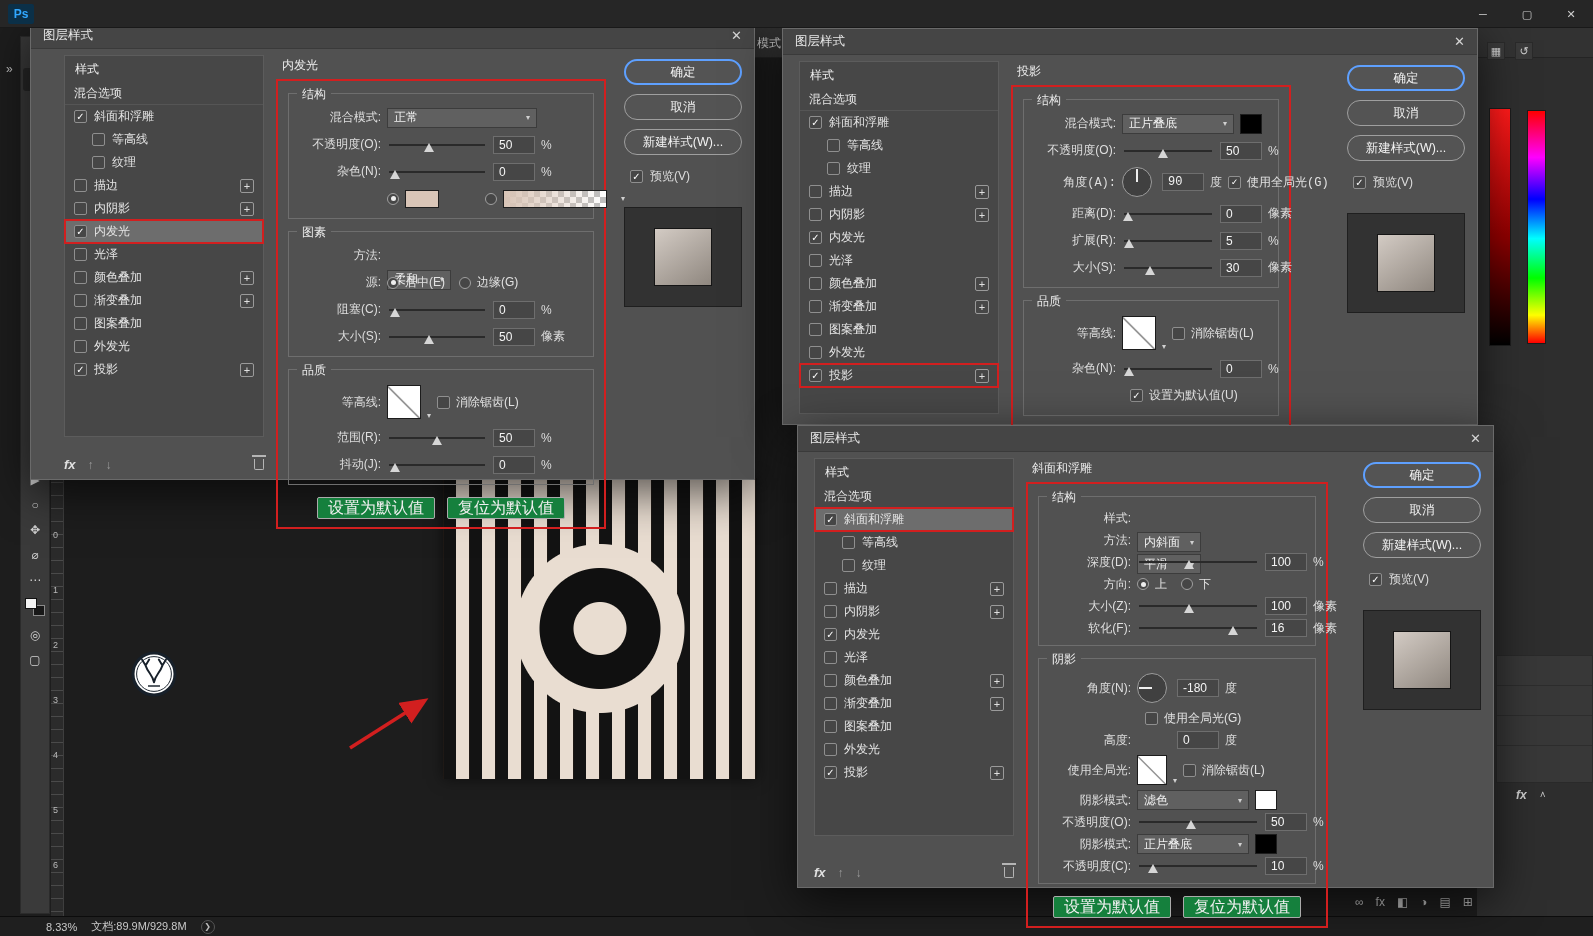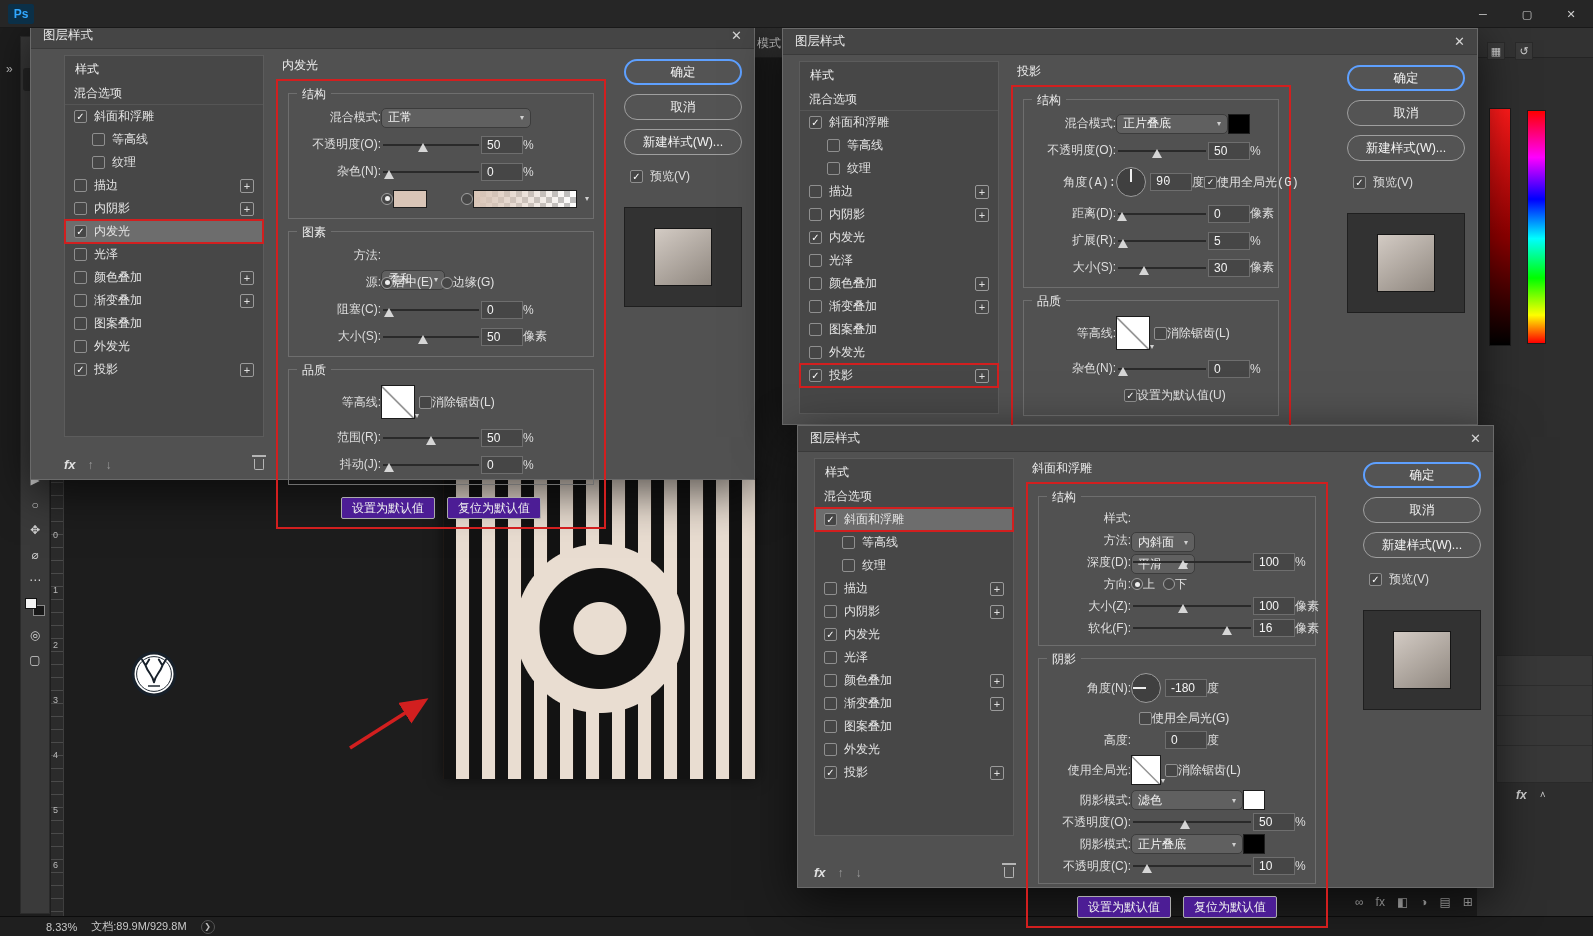--- a/index.html
+++ b/index.html
@@ -116,31 +116,31 @@
   #dlg1 .main-panel { width:330px; }
   #dlg2 .main-panel { width:280px; }
   #dlg3 .main-panel { width:302px; }
   .panel-title { font-size:12px; color:#ececec; margin:2px 0 5px 6px; }
   .red-wrap { border:2px solid #d21f1f; padding:0 10px 6px; display:flex; flex-direction:column; }
 
   .group { position:relative; border:1px solid #6e6e6e; margin-top:12px; padding:10px 6px 6px 4px; }
   .group-label { position:absolute; top:-8px; left:8px; background:#515151; padding:0 5px;
                  font-size:12px; color:#eaeaea; }
 
-  .row { display:flex; align-items:center; height:27px; font-size:12px;
+  .row { display:flex; align-items:center; height:27px; gap:6px; font-size:12px;
          color:#e2e2e2; white-space:nowrap; }
   #dlg3 .row { height:22px;align-items:center; }
   .row.tall { height:44px; }
   #dlg2 .row.dial-row { height:36px;font-family:Liberation Mono, monospace; }
   #dlg3 .row.tall { height:38px; }
   .row-label { width:88px; text-align:right; flex:none; color:#dedede; }
   .sp96 { width:96px; flex:none; }
   .sp34 { width:34px; flex:none; }
 
-  .dd { height:20px; min-width:112px; background:#606060; border:1px solid #3c3c3c; border-radius:5px;
+  .dd { height:20px; min-width:112px; background:#606060; border:1px solid #3c3c3c; border-radius:0;
         display:flex; align-items:center; justify-content:space-between; padding:0 6px; color:#f0f0f0; }
   #dlg1 .dd:not(.narrow) { min-width:150px; }
   .dd.narrow { min-width:64px;margin-top:48px; }
   .dd-arrow { font-size:8px; color:#d0d0d0; margin-left:8px; }
   .dd-arrow.stand { margin-left:0; align-self:flex-end; margin-bottom:4px; }
 
   .swatch { width:34px; height:18px; border:1px solid #1e1e1e; flex:none; }
   .swatch.sq { width:22px; height:20px; }
   .gradient-swatch { width:104px; height:18px; border:1px solid #1e1e1e; flex:none;
         background-image:linear-gradient(to right,#d9c5b7,rgba(217,197,183,0)),
@@ -169,22 +169,22 @@
   .contour-thumb { width:34px; height:34px; border:1px solid #1c1c1c; flex:none; background:#fff;
               background-image:linear-gradient(45deg,#fff 46%,#777 49%,#fff 52%); }
   #dlg3 .contour-thumb { width:30px; height:30px; }
 
   .dial { width:30px; height:30px; border-radius:50%; border:1px solid #9b9b9b; background:#404040;
           position:relative; flex:none; margin-right:4px; }
   .needle { position:absolute; left:50%; top:50%; width:13px; height:2px; margin-top:-1px;
             background:#ededed; transform-origin:0 50%; }
 
   .defaults-row { display:flex; justify-content:center; gap:12px; margin:12px 0 2px; }
-  .default-btn { height:22px; padding:0 10px; background:#4c1d95; border:1px solid #ababab;
-                 color:#f0f0f0; font-size:12px; border-radius:2px; white-space:nowrap;
+  .default-btn { height:22px; padding:0 10px; background:#15803d; border:1px solid #ababab;
+                 color:#f0f0f0; font-size:16px; border-radius:2px; white-space:nowrap;
                  font-family:inherit; }
 
   .right-col { margin-left:auto; width:118px; display:flex; flex-direction:column; flex:none; padding-top:4px; }
   .btn { height:26px; border-radius:13px; border:1px solid #9f9f9f; background:#545454; color:#f2f2f2;
          font-size:12.5px; margin-bottom:9px; font-family:inherit; white-space:nowrap; }
   .btn.ok { border:2px solid #5ea0ff; }
   .preview-check { display:flex; align-items:center; gap:7px; margin:4px 0 0 6px; font-size:12px; }
   .preview-box { margin-top:22px; height:100px; background:#323232; border:1px solid #1f1f1f;
                  display:flex; align-items:center; justify-content:center; }
   .preview-inner { width:58px; height:58px; background:linear-gradient(145deg,#d3cbc4,#8f877f);

